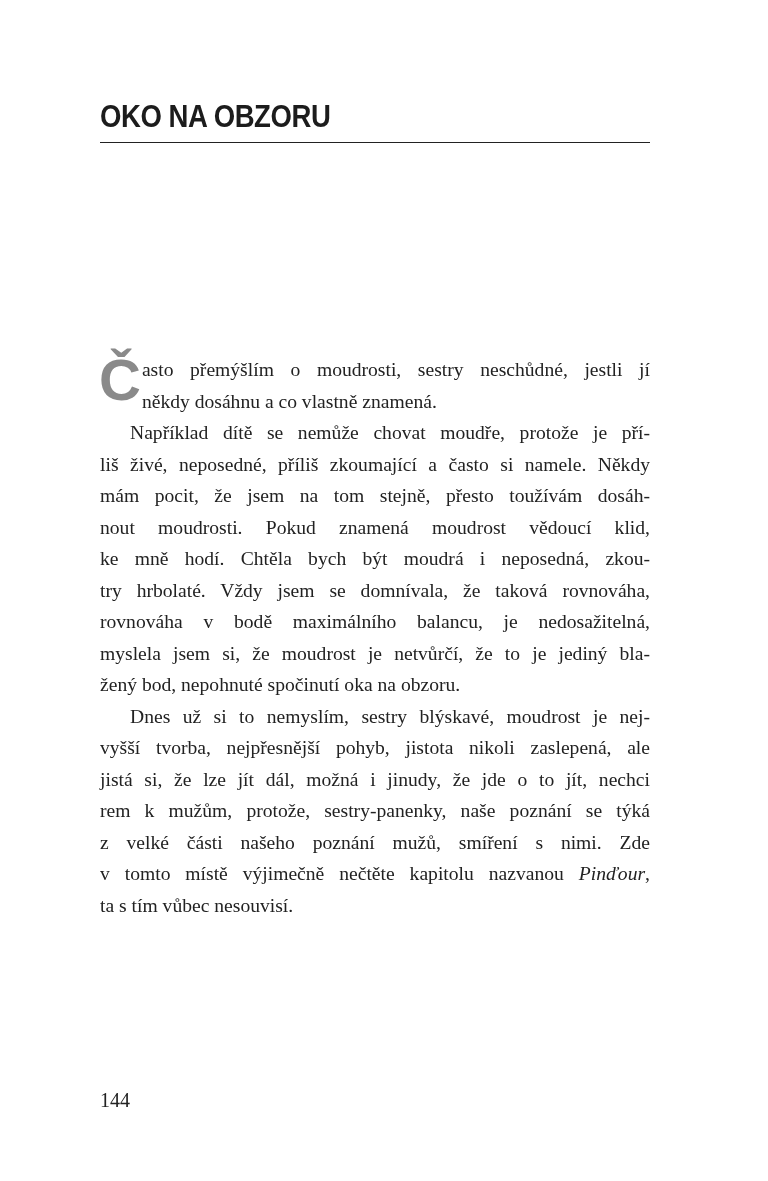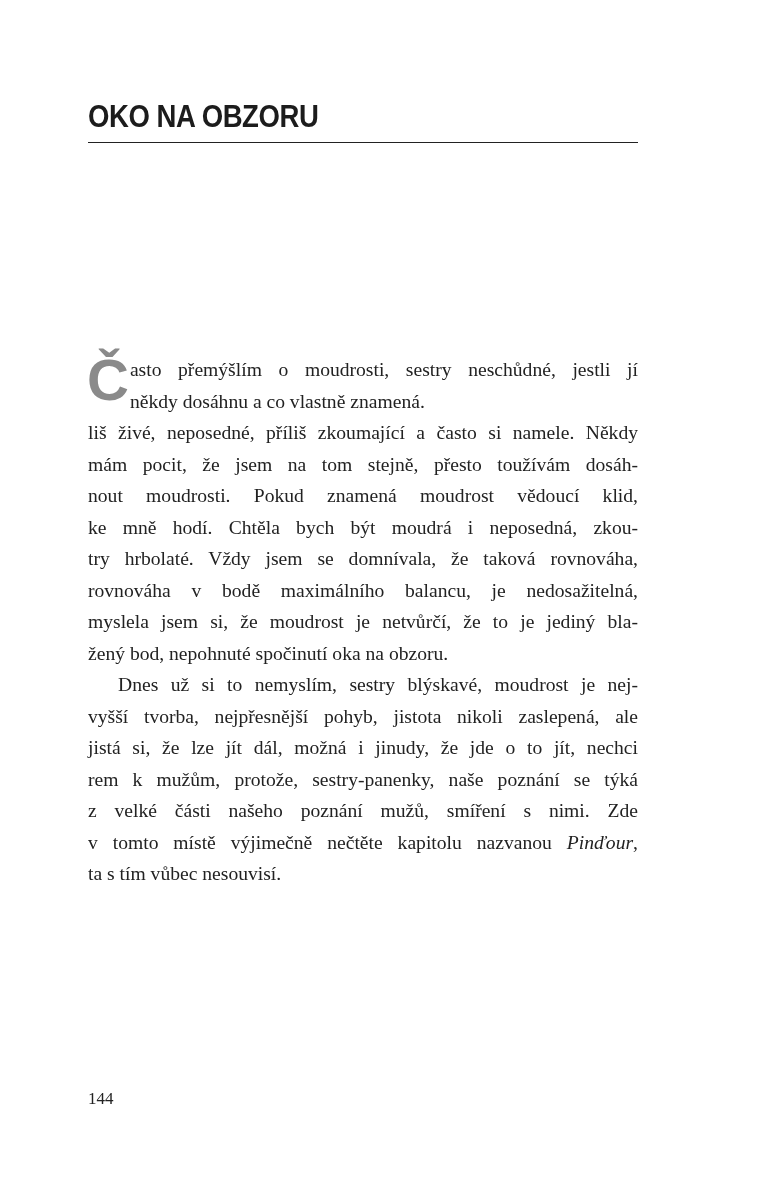--- a/index.html
+++ b/index.html
@@ -1,17 +1,17 @@
 <!DOCTYPE html>
 <html><head>
 <meta charset="utf-8">
 <style>
   html, body { margin: 0; padding: 0; background: #ffffff; }
   body { width: 768px; height: 1181px; position: relative; overflow: hidden; }
-  .page { position: absolute; left: 0; top: 0; width: 679px; height: 1181px; background: #fff; }
+  .page { position: absolute; left: 12px; top: 0; width: 679px; height: 1181px; background: #fff; }
   .chapter-title {
     position: absolute; left: 88px; top: 98px;
     font-family: "Liberation Sans", sans-serif; font-weight: bold;
     font-size: 32px; color: #1c1c1c; letter-spacing: -0.5px;
     transform: scaleX(0.86); transform-origin: left top;
     white-space: nowrap;
   }
   .title-rule {
     position: absolute; left: 88px; top: 142px; width: 550px; height: 1px;
     background: #222;
@@ -24,38 +24,39 @@
   .body-text p { margin: 0; }
   .line { display: block; text-align: justify; text-align-last: justify; white-space: nowrap; }
   .line.last { text-align-last: left; }
   .dropcap {
     float: left; font-family: "Liberation Sans", sans-serif; font-weight: bold;
     font-size: 58px; line-height: 48px; color: #8a8a8a;
     margin: 2px 1px 0 -1px; padding-top: 0;
   }
   .page-number {
     position: absolute; left: 88px; top: 1089px;
-    font-family: "Liberation Serif", serif; font-size: 17px; color: #222;
+    font-family: "Liberation Serif", serif; font-size: 20px; color: #222;
   }
   em { font-style: italic; }
 </style>
 </head>
 <body>
 
 <div class="page">
   <div class="chapter-title">OKO NA OBZORU</div>
   <div class="title-rule"></div>
 
   <div class="body-text">
     <p>
       <span class="dropcap">Č</span>
       <span class="line">asto přemýšlím o moudrosti, sestry neschůdné, jestli jí</span>
       <span class="line last">někdy dosáhnu a co vlastně znamená.</span>
     </p>
     <p>
+      <span class="line" style="padding-left:30px">Například dítě se nemůže chovat moudře, protože je pří-</span>
       <span class="line">liš živé, neposedné, příliš zkoumající a často si namele. Někdy</span>
       <span class="line">mám pocit, že jsem na tom stejně, přesto toužívám dosáh-</span>
       <span class="line">nout moudrosti. Pokud znamená moudrost vědoucí klid,</span>
       <span class="line">ke mně hodí. Chtěla bych být moudrá i neposedná, zkou-</span>
       <span class="line">try hrbolaté. Vždy jsem se domnívala, že taková rovnováha,</span>
       <span class="line">rovnováha v bodě maximálního balancu, je nedosažitelná,</span>
       <span class="line">myslela jsem si, že moudrost je netvůrčí, že to je jediný bla-</span>
       <span class="line last">žený bod, nepohnuté spočinutí oka na obzoru.</span>
     </p>
     <p>

